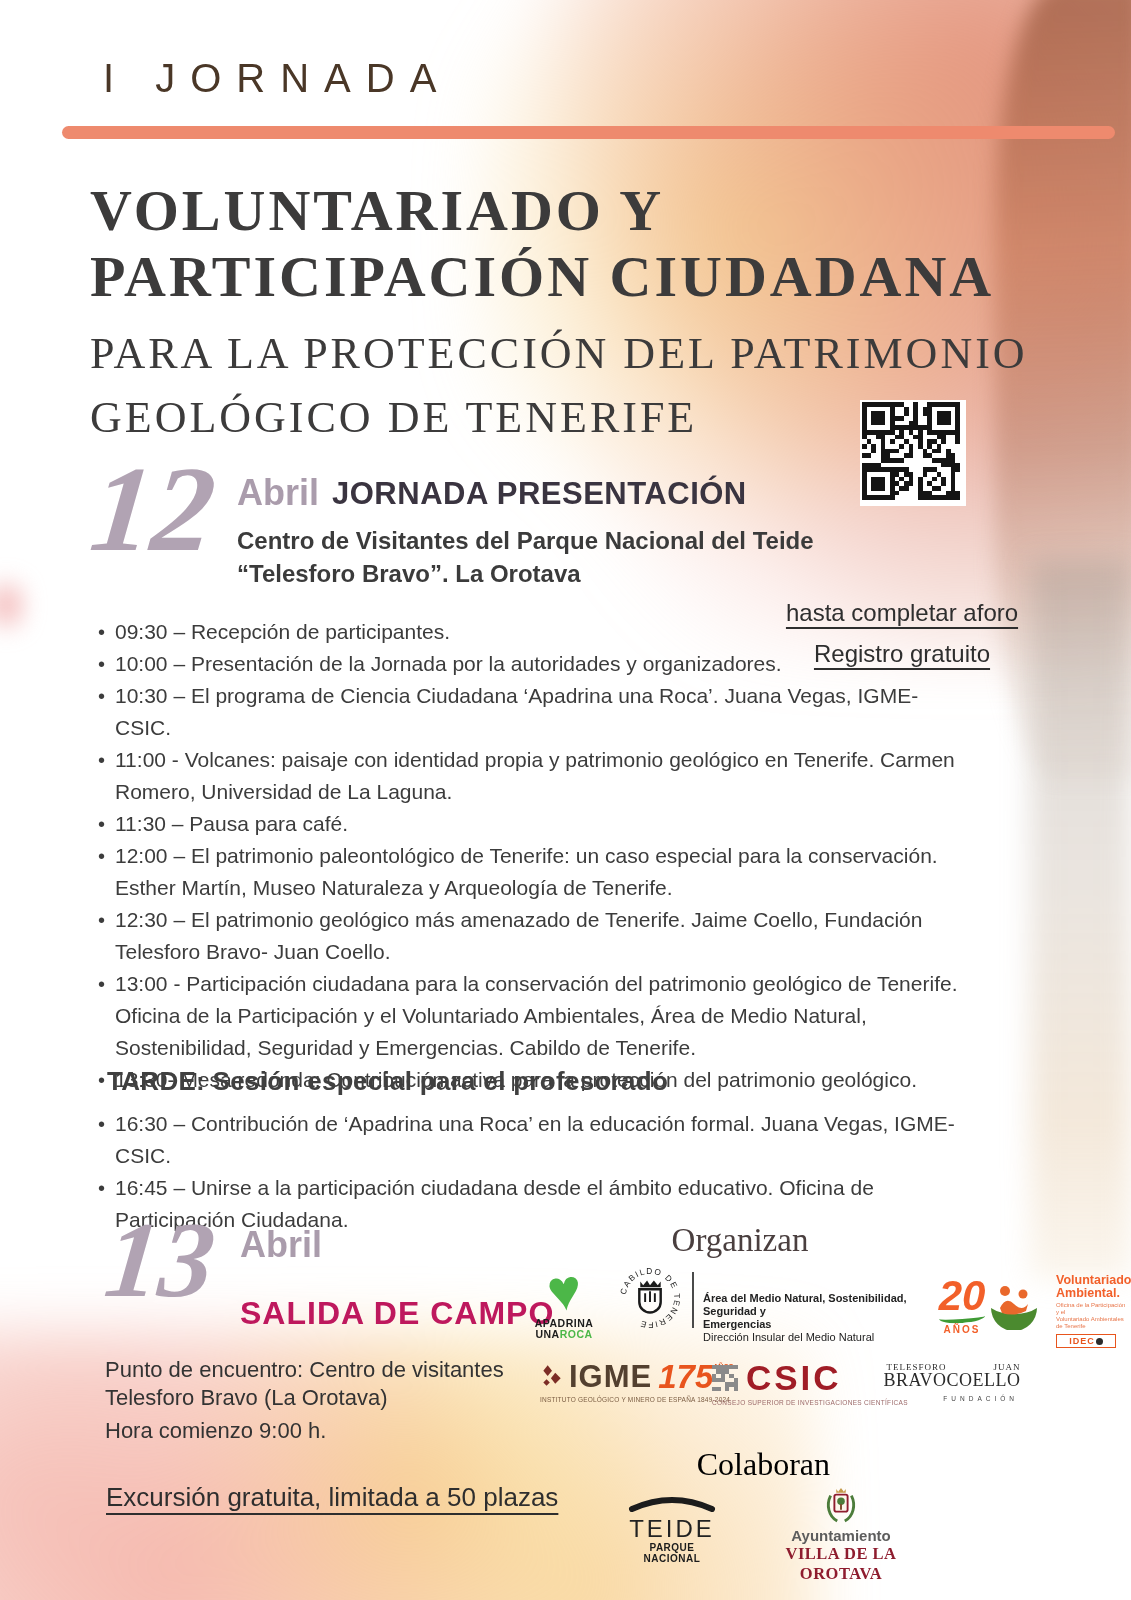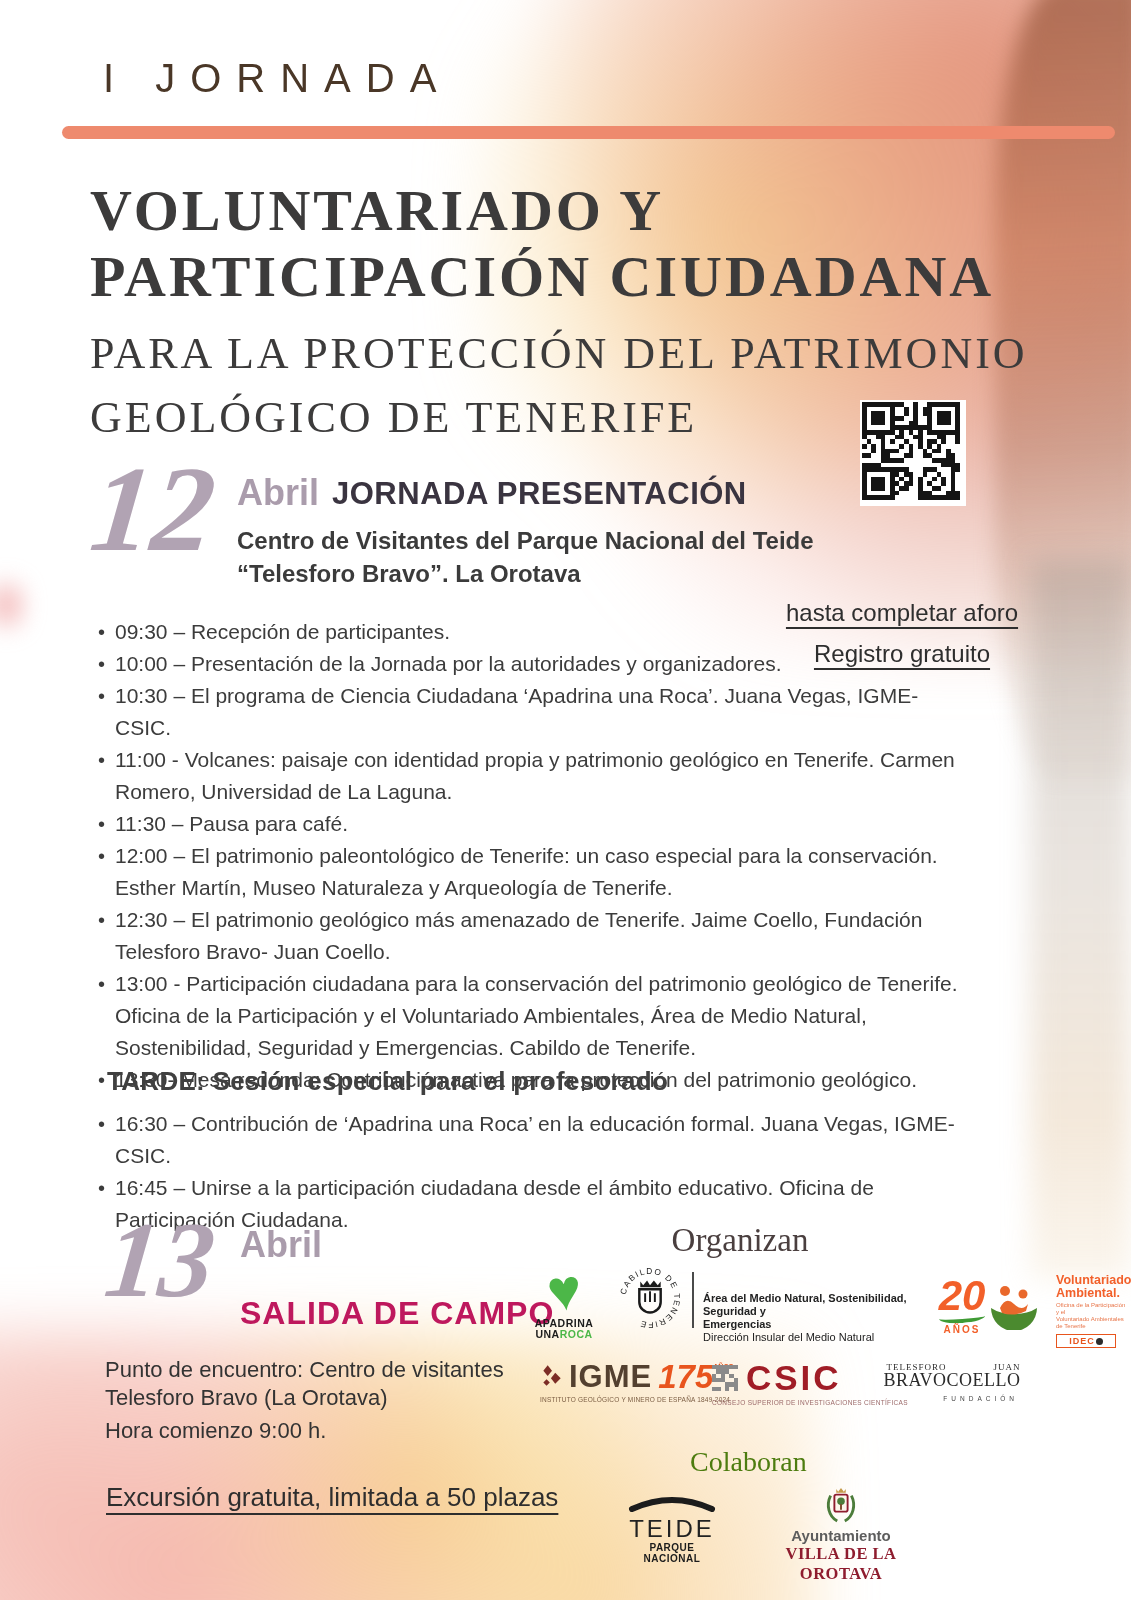--- a/index.html
+++ b/index.html
@@ -63,21 +63,21 @@
 
   
   .day13-month{left:240px;top:1224px;font-size:36px;}
   .day13-heading{left:240px;top:1266px;font-size:32px;font-weight:700;color:#be185d;letter-spacing:1px;margin-top:29px;}
   .meeting{left:105px;top:1356px;font-size:22px;line-height:28px;color:#333;}
   .start-time{left:105px;top:1418px;font-size:22px;color:#333;}
   .excursion{left:106px;top:1482px;font-size:26px;color:#2e2e2e;text-decoration:underline;text-underline-offset:7px;text-decoration-thickness:1.5px;}
 
   
   .org-heading{left:660px;top:1222px;width:160px;text-align:center;font-family:"Liberation Serif",serif;font-size:33px;color:#4a3f3f;}
-  .colab-heading{left:690px;top:1446px;width:140px;text-align:left;font-family:"Liberation Serif",serif;font-size:28px;color:#4d7c0f;}
+  .colab-heading{left:690px;top:1446px;width:140px;text-align:right;font-family:"Liberation Serif",serif;font-size:32px;color:#000000;}
 
   .apadrina{left:525px;top:1262px;width:78px;text-align:center;}
   .apadrina .heart{font-size:58px;line-height:56px;color:#4cb748;display:inline-block;transform:rotate(-6deg);}
   .apadrina .lbl{font-size:10.5px;font-weight:700;line-height:11px;color:#1c1c1c;letter-spacing:.5px;}
   .apadrina .roca{color:#4cb748;}
 
   .cabildo{left:616px;top:1262px;}
   .org-divider{left:692px;top:1272px;width:2px;height:56px;background:#4a4a4a;}
   .area-block{left:703px;top:1292px;font-size:11px;line-height:13px;color:#222;width:230px;}
   .area-block .b{font-weight:700;}

